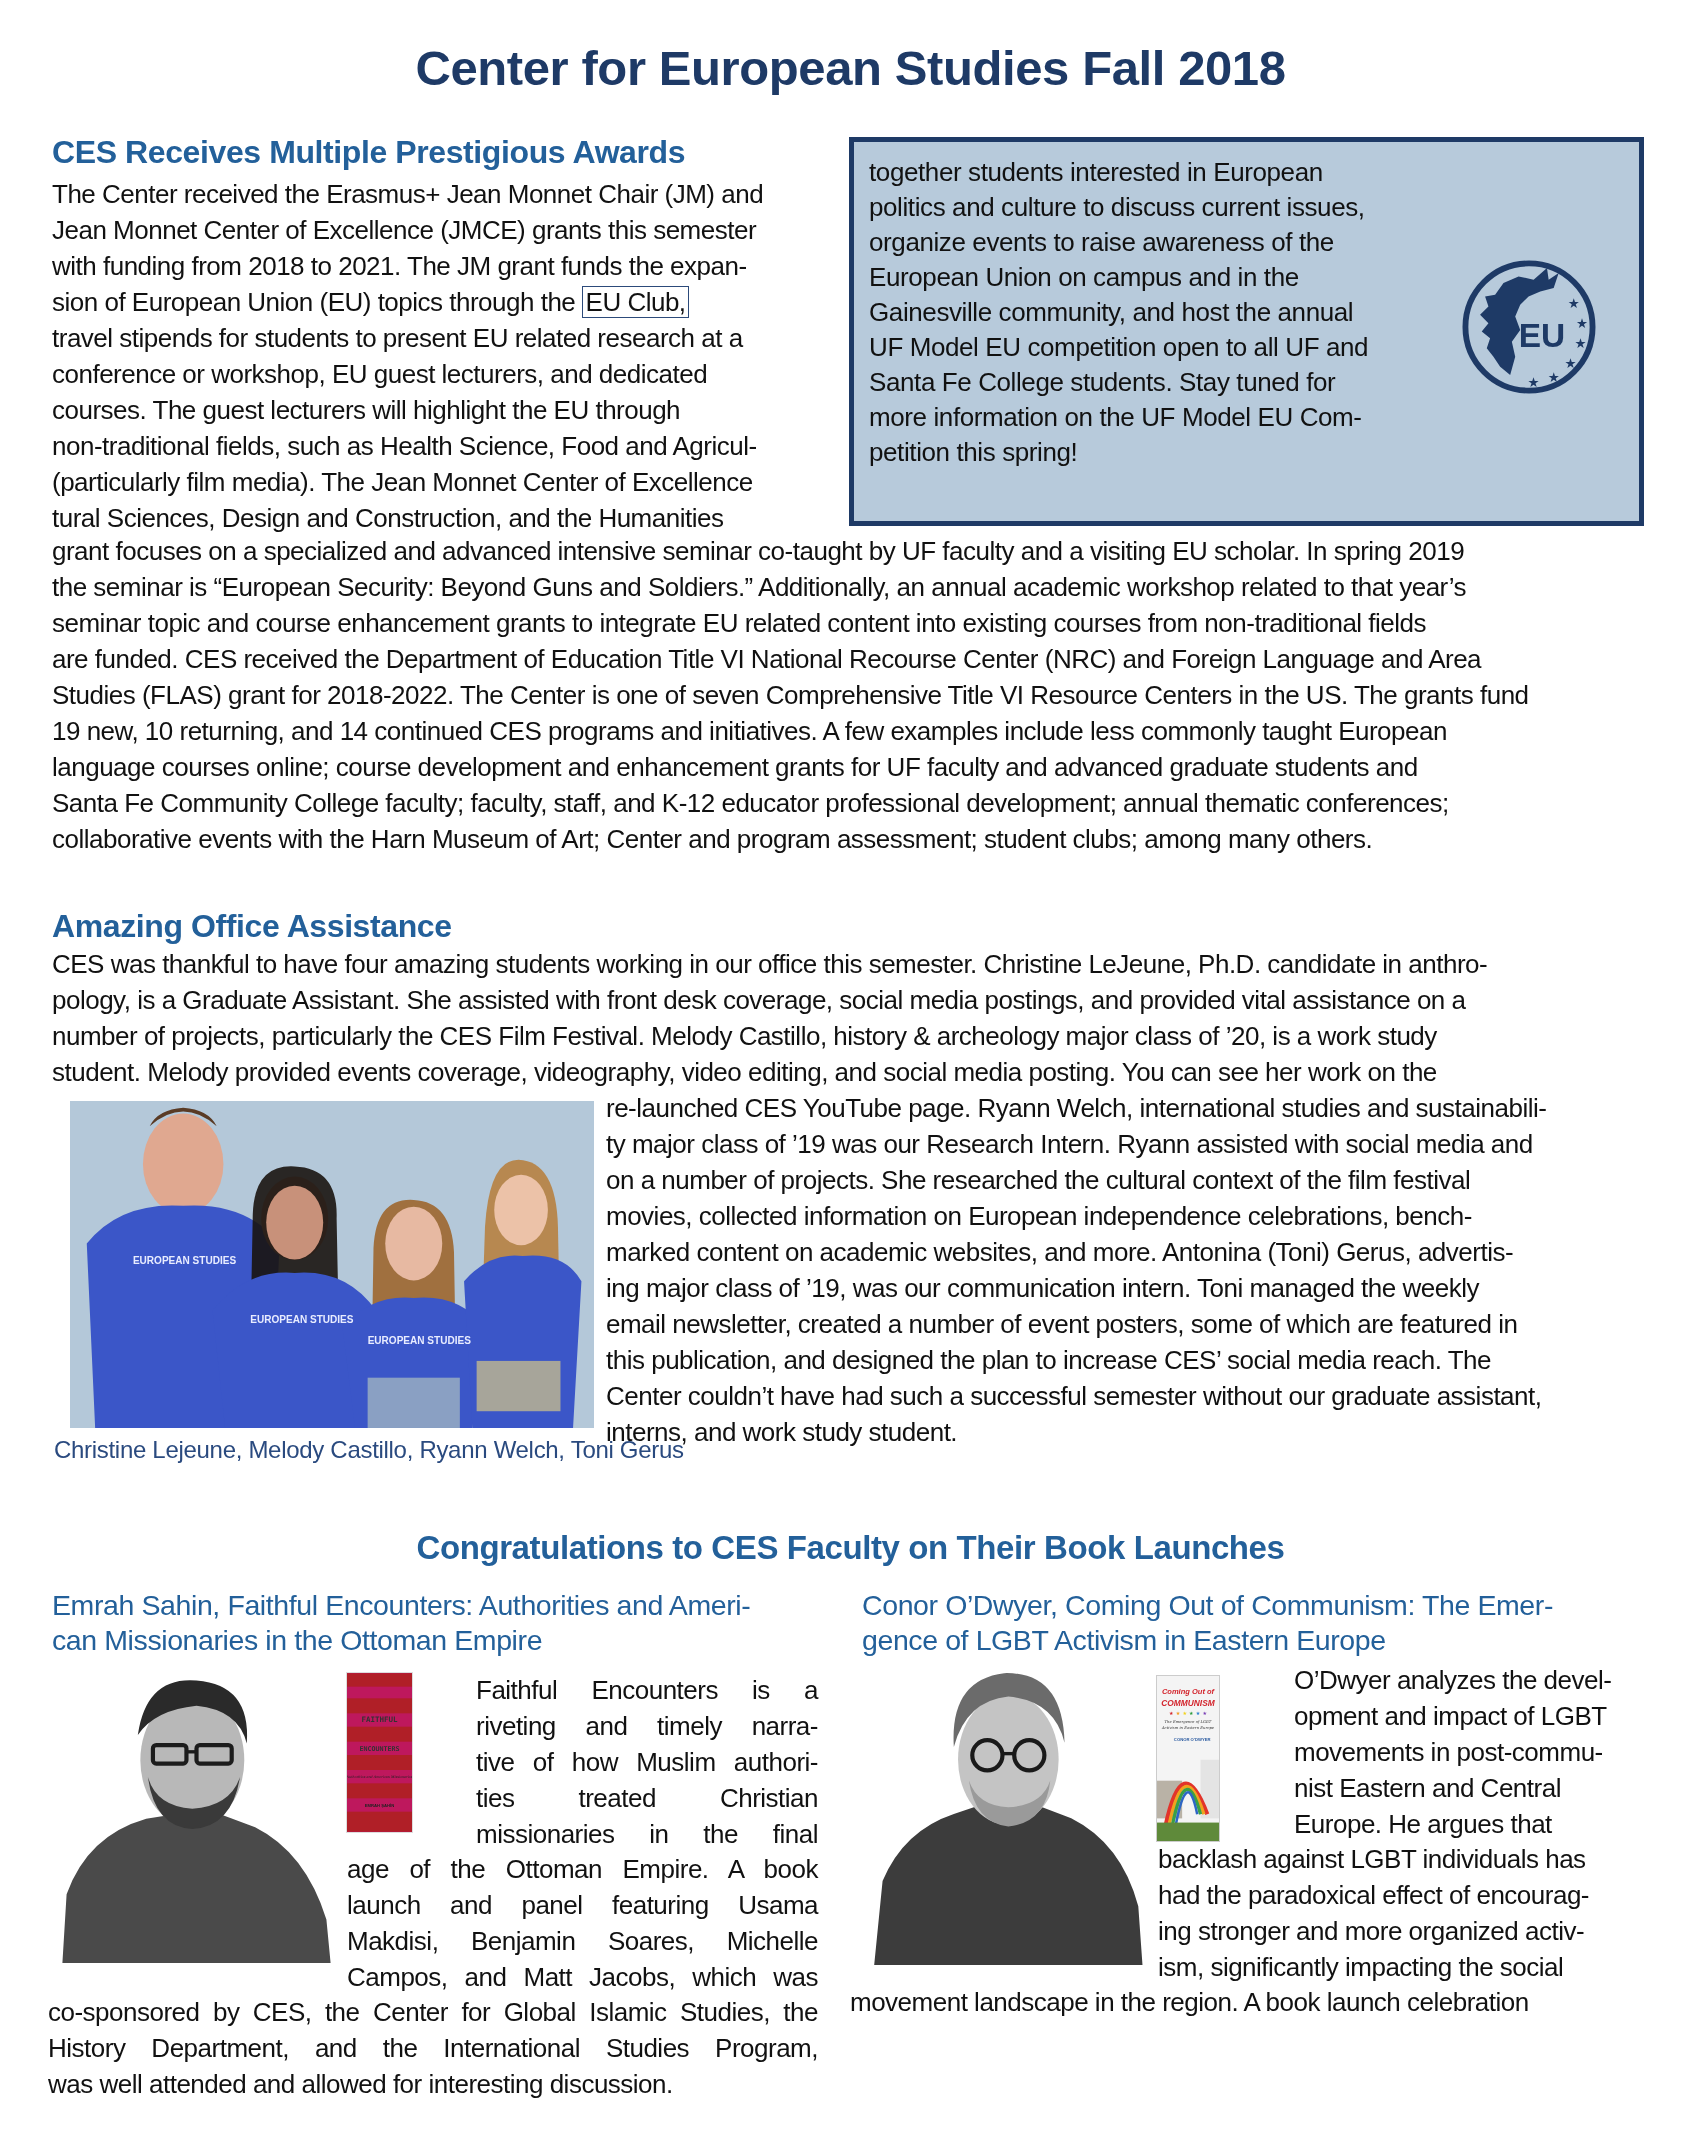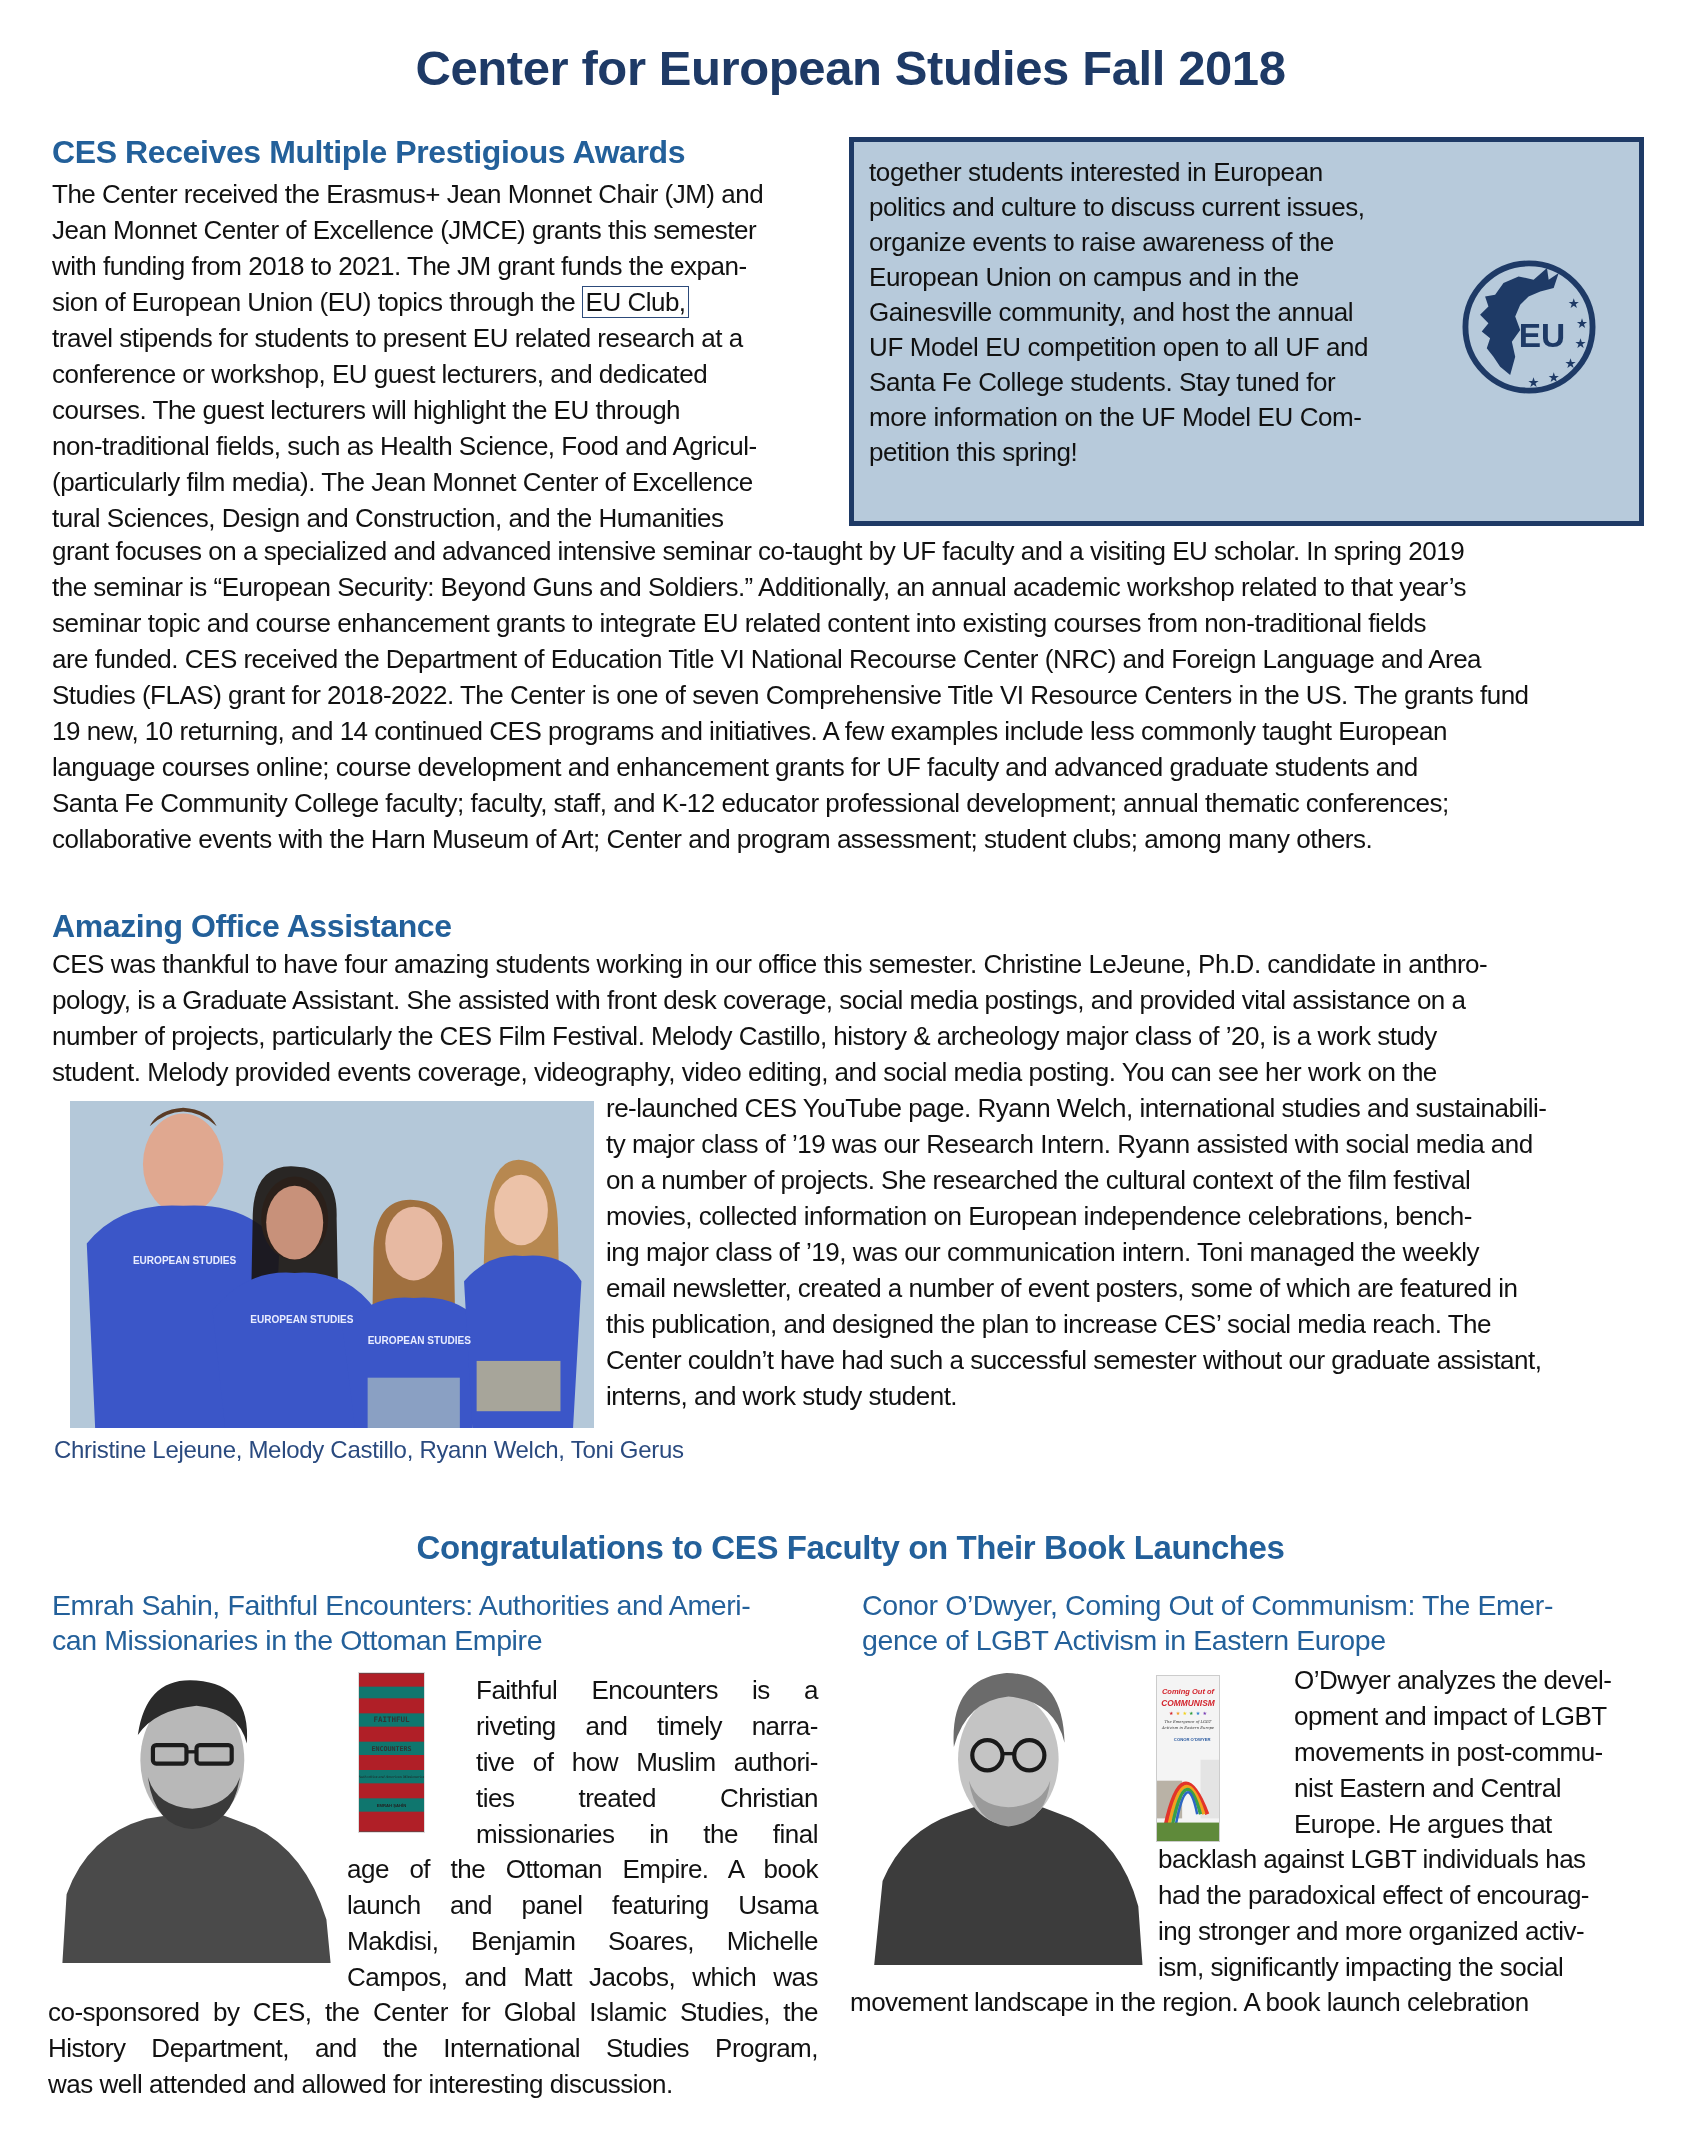--- a/index.html
+++ b/index.html
@@ -113,20 +113,21 @@
       <text x="355" y="290">EUROPEAN STUDIES</text>
     </g>
   </svg>
 </div>
 <div class="abs caption">Christine Lejeune, Melody Castillo, Ryann Welch, Toni Gerus</div>
 <div class="abs body" style="left:606px;top:1090px;">
   <span class="line">re-launched CES YouTube page. Ryann Welch, international studies and sustainabili-</span>
   <span class="line">ty major class of ’19 was our Research Intern. Ryann assisted with social media and</span>
   <span class="line">on a number of projects. She researched the cultural context of the film festival</span>
   <span class="line">movies, collected information on European independence celebrations, bench-</span>
+  <span class="line">marked content on academic websites, and more. Antonina (Toni) Gerus, advertis-</span>
   <span class="line">ing major class of ’19, was our communication intern. Toni managed the weekly</span>
   <span class="line">email newsletter, created a number of event posters, some of which are featured in</span>
   <span class="line">this publication, and designed the plan to increase CES’ social media reach. The</span>
   <span class="line">Center couldn’t have had such a successful semester without our graduate assistant,</span>
   <span class="line">interns, and work study student.</span>
 </div>
 
 <div class="abs center-h">Congratulations to CES Faculty on Their Book Launches</div>
 
 <div class="abs book-h" style="left:52px;top:1588px;">
@@ -137,21 +138,21 @@
   <svg width="285" height="295" viewBox="0 0 340 352">
     <path d="M10 352 L15 270 Q40 200 110 180 L140 175 Q170 200 200 175 L240 190 Q300 220 325 300 L330 352 Z" fill="#4a4a4a"></path>
     <ellipse cx="165" cy="110" rx="62" ry="80" fill="#b8b8b8"></ellipse>
     <path d="M100 80 Q110 10 170 15 Q235 20 230 90 Q220 50 170 45 Q120 50 100 80 Z" fill="#2a2a2a"></path>
     <path d="M112 130 Q120 190 165 192 Q212 190 222 130 Q210 165 165 168 Q122 165 112 130 Z" fill="#3a3a3a"></path>
     <rect x="118" y="92" width="40" height="22" rx="4" fill="none" stroke="#1c1c1c" stroke-width="5"></rect>
     <rect x="170" y="92" width="42" height="22" rx="4" fill="none" stroke="#1c1c1c" stroke-width="5"></rect>
     <line x1="158" y1="100" x2="170" y2="100" stroke="#1c1c1c" stroke-width="4"></line>
   </svg>
 </div>
-<div class="abs" style="left:358px;top:1672px;width:65px;height:159px;background:#0f766e;border:0.8px solid #ddd;">
+<div class="abs" style="left:346px;top:1672px;width:65px;height:159px;background:#be185d;border:0.8px solid #ddd;">
   <svg width="65" height="159" viewBox="0 0 78 190">
     <g fill="#b01f27">
       <rect y="0" width="78" height="16"></rect>
         <rect y="30" width="78" height="18"></rect>
         <rect y="64" width="78" height="18"></rect>
       <rect y="98" width="78" height="18"></rect>
         <rect y="132" width="78" height="18"></rect>
         <rect y="166" width="78" height="24"></rect>
     </g>
     <text x="39" y="59" text-anchor="middle" font-size="9" font-weight="bold" font-family="DejaVu Sans Mono, monospace" fill="#333">FAITHFUL</text>

